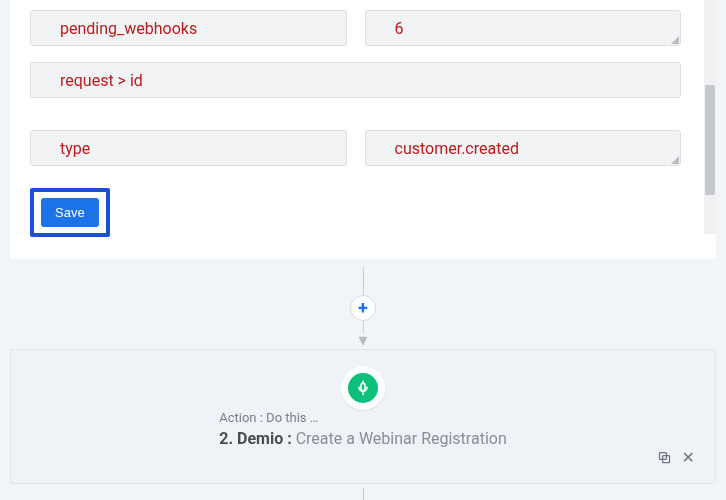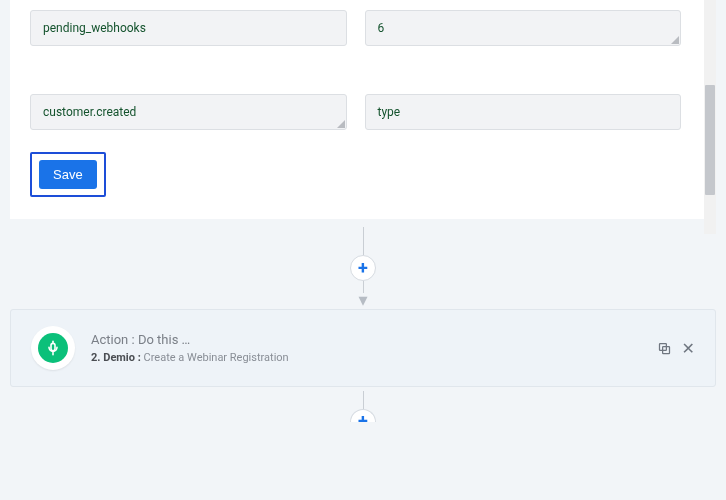--- a/index.html
+++ b/index.html
@@ -23,39 +23,39 @@
     margin-bottom: 16px;
   }
   .field-box {
     flex: 1;
     height: 36px;
     background: #f2f3f5;
     border: 1px solid #dcdfe3;
     border-radius: 3px;
     display: flex;
     align-items: center;
-    padding: 0 12px;
-    font-size: 12px;
-    color: #14532d;
+    padding: 0 29px;
+    font-size: 16px;
+    color: #b91c1c;
     position: relative;
   }
   .right-box::after {
     content: "";
     position: absolute;
     right: 1px;
     bottom: 1px;
     width: 0; height: 0;
     border-style: solid;
     border-width: 0 0 8px 8px;
     border-color: transparent transparent #b9bcc1 transparent;
   }
   .save-wrap {
     margin-top: 6px;
     display: inline-block;
-    border: 2px solid #1d4ed8;
+    border: 4px solid #1d4ed8;
     padding: 6px 7px;
     border-radius: 2px;
   }
   .save-btn {
     background: #1a73e8;
     color: #fff;
     border: none;
     border-radius: 3px;
     padding: 7px 14px;
     font-size: 13px;
@@ -111,22 +111,22 @@
     margin-top: -2px;
   }
   .step-card {
     background: #eef3f8;
     border: 1px solid #e0e6ec;
     border-radius: 3px;
     margin: 0 10px;
     padding: 16px 20px;
     display: flex;
     align-items: center;
-    gap: 16px;
-    cursor: pointer;
+    cursor: pointer;
+    flex-direction: column;
   }
   .app-badge {
     width: 44px;
     height: 44px;
     border-radius: 50%;
     background: #fff;
     display: flex;
     align-items: center;
     justify-content: center;
     box-shadow: 0 1px 2px rgba(0,0,0,0.08);
@@ -140,21 +140,21 @@
     align-items: center;
     justify-content: center;
     color: #fff;
   }
   .step-text .line1 {
     font-size: 13px;
     color: #7a7f87;
     margin-bottom: 4px;
   }
   .step-text .line2 {
-    font-size: 11px;
+    font-size: 16px;
     color: #898e96;
   }
   .step-text .line2 .strong {
     font-weight: 700;
     color: #4a4d52;
   }
   .step-actions {
     margin-left: auto;
     display: flex;
     gap: 10px;
@@ -196,26 +196,27 @@
 </style>
 </head>
 <body>
 
 <div class="top-card">
   <div class="field-row">
     <div class="field-box">pending_webhooks</div>
     <div class="field-box right-box">6</div>
   </div>
   <div class="field-row">
-  </div>
-  <div class="field-row">
-  </div>
-  <div class="field-row">
+    <div class="field-box">request &gt; id</div>
+  </div>
+  <div class="field-row">
+  </div>
+  <div class="field-row">
+    <div class="field-box">type</div>
     <div class="field-box right-box">customer.created</div>
-    <div class="field-box">type</div>
   </div>
   <div class="save-wrap">
     <button class="save-btn">Save</button>
   </div>
 </div>
 
 <div class="scrollbar">
   <div class="scrollbar-thumb"></div>
 </div>
 

